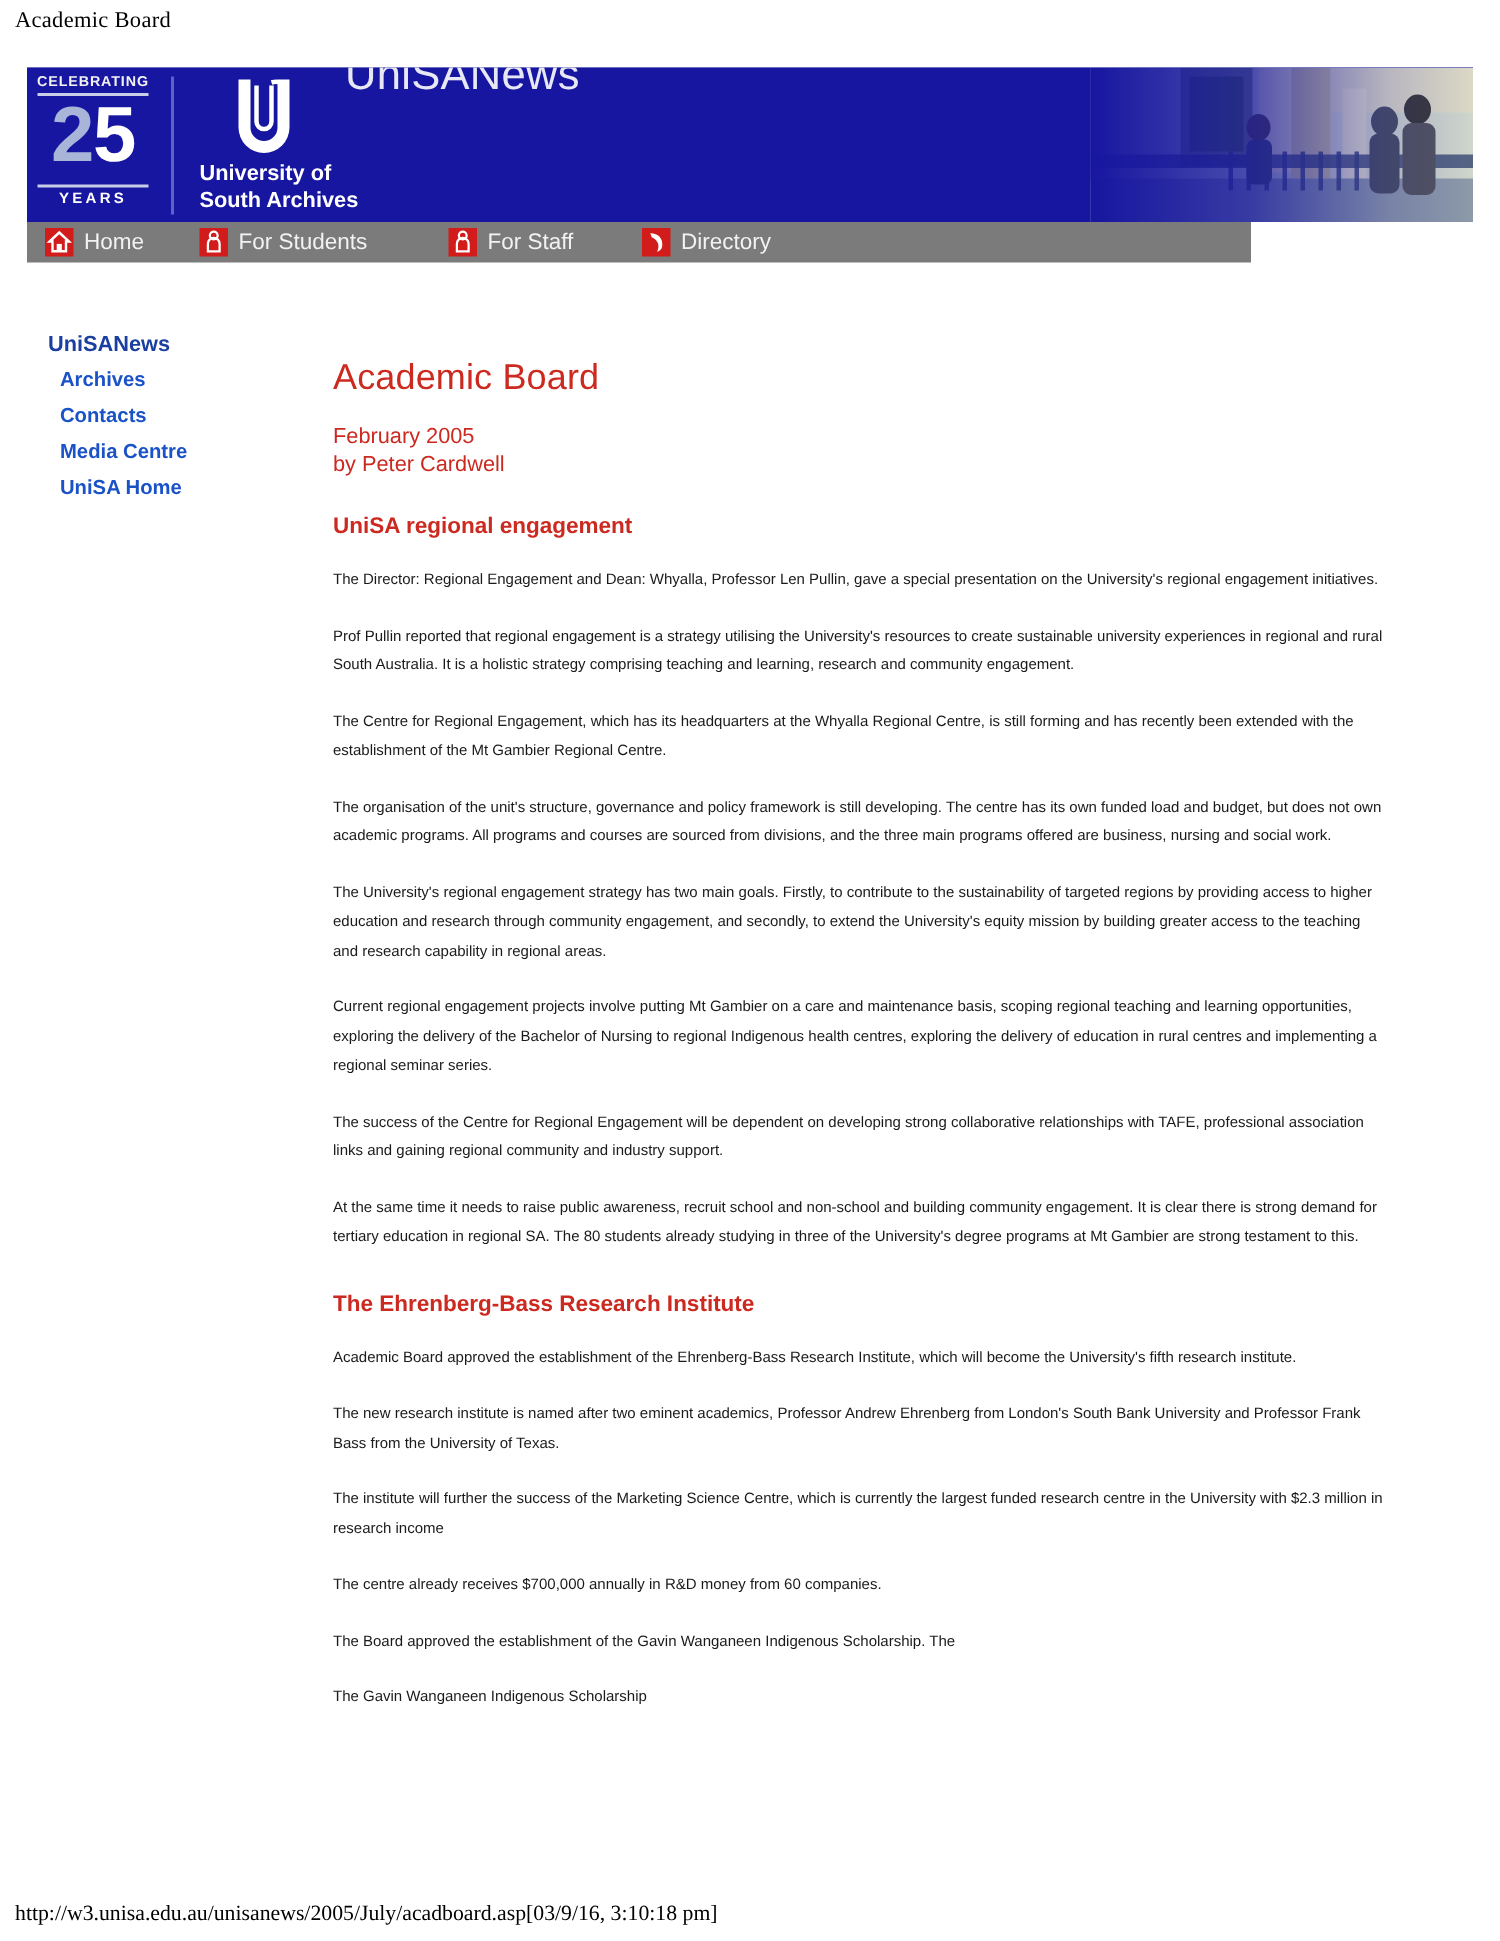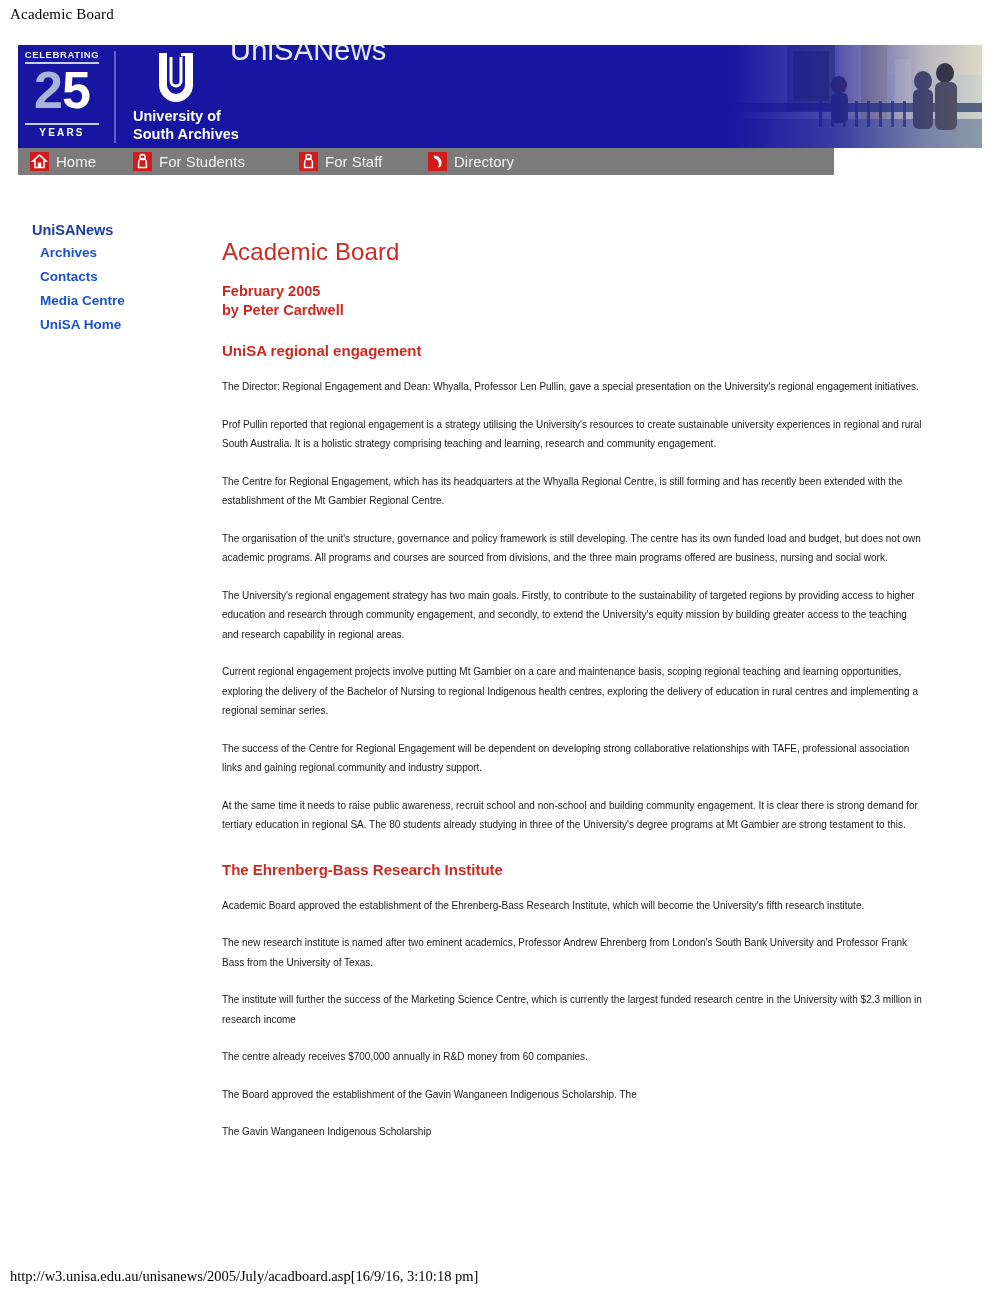--- a/index.html
+++ b/index.html
@@ -214,21 +214,21 @@
   }
   .art-title {
     font-size: 24px;
     color: #cc2a20;
     font-weight: normal;
     margin: 0 0 16px 0;
     letter-spacing: .1px;
   }
   .art-meta {
     font-size: 14.5px;
-    font-weight: bold;
+    font-weight: normal;
     color: #cc2a20;
     line-height: 19px;
     margin: 0 0 22px 0;
   }
   .art-h2 {
     font-size: 15px;
     font-weight: bold;
     color: #cc2a20;
     margin: 0 0 18px 0;
   }
@@ -398,13 +398,13 @@
     <p class="art-p">Academic Board approved the establishment of the Ehrenberg-Bass Research Institute, which will become the University's fifth research institute.</p>
     <p class="art-p">The new research institute is named after two eminent academics, Professor Andrew Ehrenberg from London's South Bank University and Professor Frank Bass from the University of Texas.</p>
     <p class="art-p">The institute will further the success of the Marketing Science Centre, which is currently the largest funded research centre in the University with $2.3 million in research income</p>
     <p class="art-p">The centre already receives $700,000 annually in R&amp;D money from 60 companies.</p>
     <p class="art-p">The Board approved the establishment of the Gavin Wanganeen Indigenous Scholarship. The</p>
     <p class="art-p">The Gavin Wanganeen Indigenous Scholarship</p>
   </div>
 
 </div>
 
-<div class="print-foot">http://w3.unisa.edu.au/unisanews/2005/July/acadboard.asp[16/9/16, 3:10:18 pm]</div>
+<div class="print-foot">http://w3.unisa.edu.au/unisanews/2005/July/acadboard.asp[03/9/16, 3:10:18 pm]</div>
 
 </body></html>

